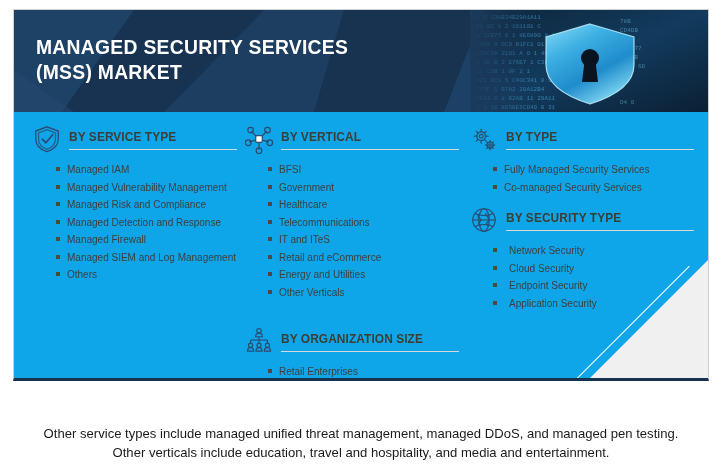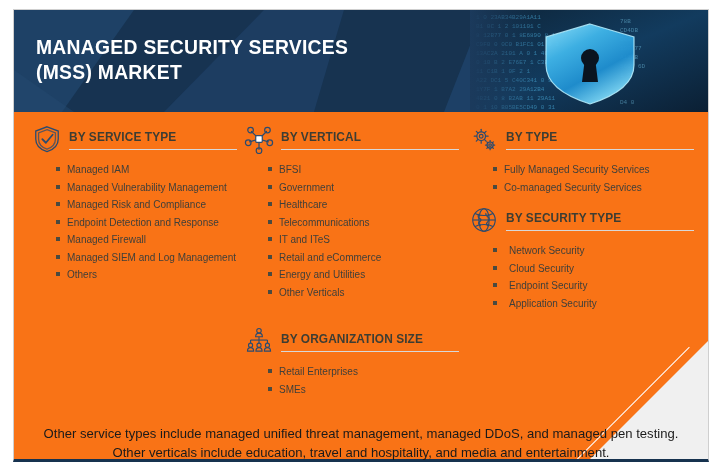--- a/index.html
+++ b/index.html
@@ -8,22 +8,22 @@
     width:722px;height:472px;
     background:#ffffff;
     font-family:"Liberation Sans", sans-serif;
     overflow:hidden;
   }
 
   
   .card{
     position:absolute;
     left:13px; top:9px;
-    width:696px; height:453px;
-    background:#f97316;
+    width:696px; height:372px;
+    background:#0ea5e9;
     border:1px solid #cfcfcf;
     border-bottom:3px solid #16324f;
     box-sizing:border-box;
     overflow:hidden;
   }
 
   
   .hdr{
     position:absolute; left:0; top:0;
     width:696px; height:102px;
@@ -245,21 +245,21 @@
           </span>
           <div class="sec-title-wrap">
             <div class="sec-title">BY SERVICE TYPE</div>
             <div class="sec-rule"></div>
           </div>
         </div>
         <ul class="sec-list">
           <li>Managed IAM</li>
           <li>Managed Vulnerability Management</li>
           <li>Managed Risk and Compliance</li>
-          <li>Endpoint Detection and Response</li>
+          <li>Managed Detection and Response</li>
           <li>Managed Firewall</li>
           <li>Managed SIEM and Log Management</li>
           <li>Others</li>
         </ul>
       </div>
     </div>
 
     <div class="col col-2">
       <div class="sec">
         <div class="sec-head">

